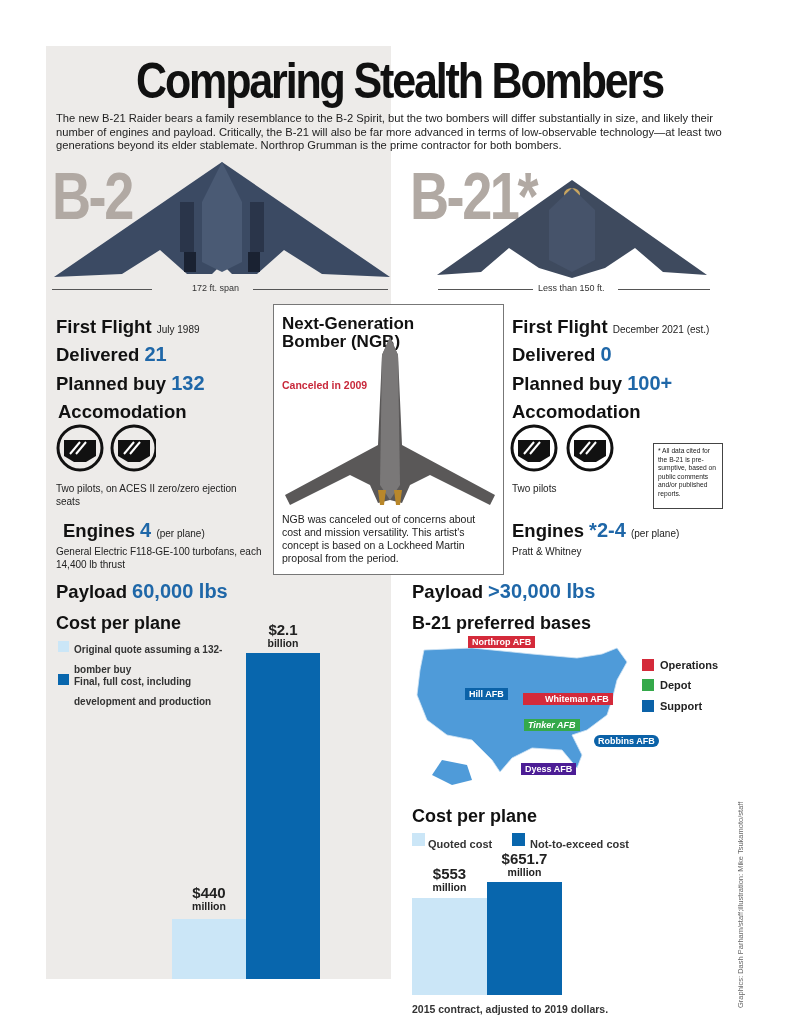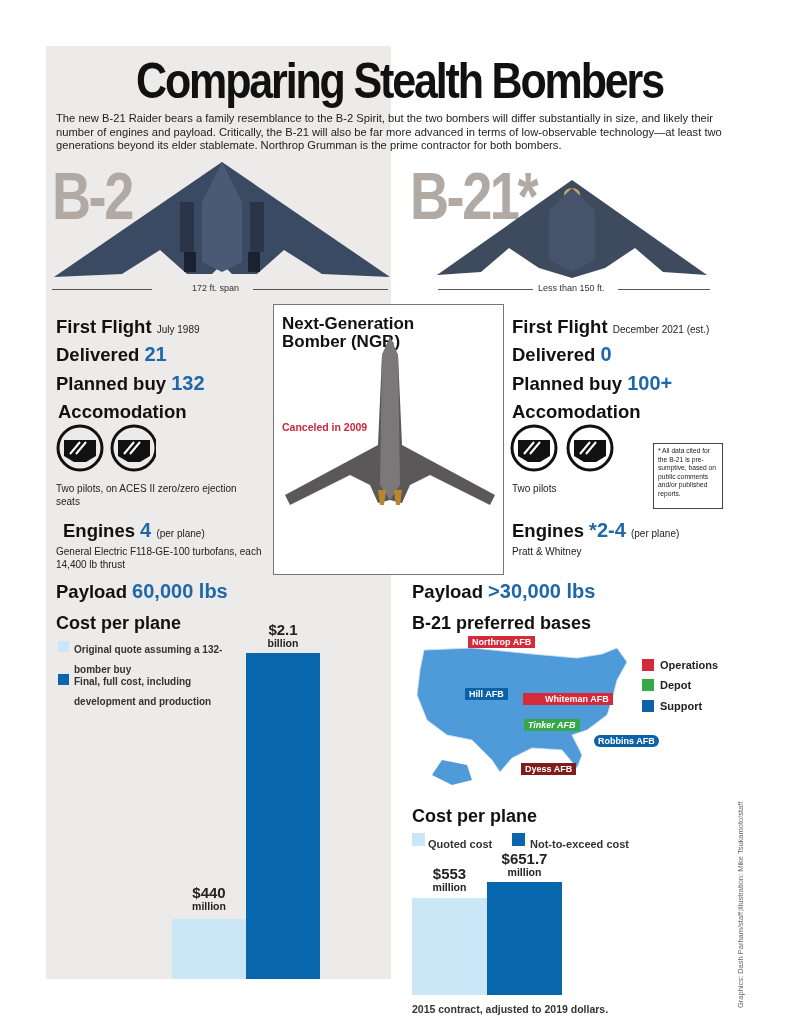--- a/index.html
+++ b/index.html
@@ -10,21 +10,21 @@
   .intro{position:absolute;left:56px;top:112px;width:690px;font-size:11.2px;line-height:13.5px;color:#222;}
   .bigname{position:absolute;font-weight:bold;font-size:66px;color:#b1a9a3;letter-spacing:-3px;transform:scaleX(0.82);transform-origin:left;}
   .span-line{position:absolute;height:1px;background:#555;}
   .span-label{position:absolute;font-size:9px;color:#333;background:transparent;}
   .stat{position:absolute;font-weight:bold;font-size:18.5px;color:#111;white-space:nowrap;}
   .stat .v{color:#1f67a8;font-size:20px;}
   .stat .small{font-weight:normal;font-size:10px;color:#222;}
   .note{position:absolute;font-size:10px;line-height:13px;color:#222;}
   .ngb{position:absolute;left:273px;top:304px;width:229px;height:269px;border:1px solid #777;background:#fff;}
   .ngb-title{position:absolute;left:8px;top:10px;font-weight:bold;font-size:17px;line-height:18px;color:#111;}
-  .ngb-cancel{position:absolute;left:8px;top:74px;font-weight:bold;font-size:10.5px;color:#c8283a;margin-top:42px;}
+  .ngb-cancel{position:absolute;left:8px;top:74px;font-weight:bold;font-size:10.5px;color:#c8283a;}
   .ngb-desc{position:absolute;left:8px;top:208px;width:215px;font-size:10.5px;line-height:13px;color:#222;}
   .footbox{position:absolute;left:653px;top:443px;width:70px;height:66px;border:1px solid #444;background:#fff;font-size:6.7px;line-height:8.5px;padding:3px 4px;box-sizing:border-box;color:#222;}
   .sec{position:absolute;font-weight:bold;font-size:18px;color:#111;}
   .leg-sw{position:absolute;width:11px;height:11px;}
   .leg-t{position:absolute;font-weight:bold;font-size:10px;line-height:20px;color:#333;}
   .bar{position:absolute;}
   .barlbl{position:absolute;text-align:center;font-weight:bold;color:#222;}
   .barlbl .n{display:block;font-size:15px;line-height:16px;}
   .barlbl .u{display:block;font-size:10.5px;line-height:11px;}
   .mapleg{position:absolute;font-weight:bold;font-size:11px;color:#222;}
@@ -120,20 +120,21 @@
 
 <div class="ngb">
   <div class="ngb-title" style="width:170px;">Next-Generation Bomber (NGB)</div>
   <div class="ngb-cancel">Canceled in 2009</div>
   <svg class="abs" style="left:6px;top:30px;" width="220" height="175">
     <polygon points="110,2 118,20 122,110 215,160 210,170 150,140 130,150 122,168 110,165 98,168 90,150 70,140 10,170 5,160 98,110 102,20" fill="#5a5858"></polygon>
     <polygon points="110,2 118,20 120,150 110,165 100,150 102,20" fill="#7a7878"></polygon>
     <polygon points="98,155 106,155 104,170 100,170" fill="#b8872a"></polygon>
     <polygon points="114,155 122,155 120,170 116,170" fill="#b8872a"></polygon>
   </svg>
+  <div class="ngb-desc">NGB was canceled out of concerns about cost and mission versatility. This artist's concept is based on a Lockheed Martin proposal from the period.</div>
 </div>
 
 <div class="stat" style="left:512px;top:316px;">
   <span>First Flight</span>
   <span class="small">December 2021 (est.)</span>
 </div>
 <div class="stat" style="left:512px;top:343px;">
   <span>Delivered</span>
   <span class="v">0</span>
 </div>
@@ -172,21 +173,21 @@
 <div class="sec" style="left:412px;top:613px;">B-21 preferred bases</div>
 <svg class="abs" style="left:412px;top:640px;" width="235" height="150">
   <path d="M12,10 L60,8 L120,14 L165,18 L190,14 L205,8 L215,22 L205,40 L200,60 L195,75 L175,90 L160,95 L170,115 L165,128 L150,110 L120,108 L100,118 L88,132 L80,120 L60,100 L35,95 L15,80 L5,55 L8,30 Z" fill="#4f9bd9" stroke="#cfe3f4" stroke-width="0.8"></path>
   <path d="M30,120 L55,125 L60,140 L40,145 L20,135 Z" fill="#4f9bd9"></path>
 </svg>
 <div class="tag" style="left:468px;top:636px;background:#d42a3a;">Northrop AFB</div>
 <div class="tag" style="left:465px;top:688px;background:#0b62a8;">Hill AFB</div>
 <div class="tag" style="left:523px;top:693px;background:#d42a3a;padding-left:22px;">Whiteman AFB</div>
 <div class="tag" style="left:524px;top:719px;background:#35a94a;font-style:italic;">Tinker AFB</div>
 <div class="tag" style="left:594px;top:735px;background:#0b62a8;border-radius:6px;">Robbins AFB</div>
-<div class="tag" style="left:521px;top:763px;background:#7f1d1d;">Dyess AFB</div>
+<div class="tag" style="left:521px;top:763px;background:#4c1d95;">Dyess AFB</div>
 
 <div class="leg-sw" style="left:642px;top:659px;width:12px;height:12px;background:#d42a3a;"></div>
 <div class="mapleg" style="left:660px;top:659px;">Operations</div>
 <div class="leg-sw" style="left:642px;top:679px;width:12px;height:12px;background:#35a94a;"></div>
 <div class="mapleg" style="left:660px;top:679px;">Depot</div>
 <div class="leg-sw" style="left:642px;top:700px;width:12px;height:12px;background:#0b62a8;"></div>
 <div class="mapleg" style="left:660px;top:700px;">Support</div>
 
 <div class="sec" style="left:412px;top:806px;">Cost per plane</div>
 <div class="leg-sw" style="left:412px;top:833px;width:13px;height:13px;background:#cbe6f7;"></div>

